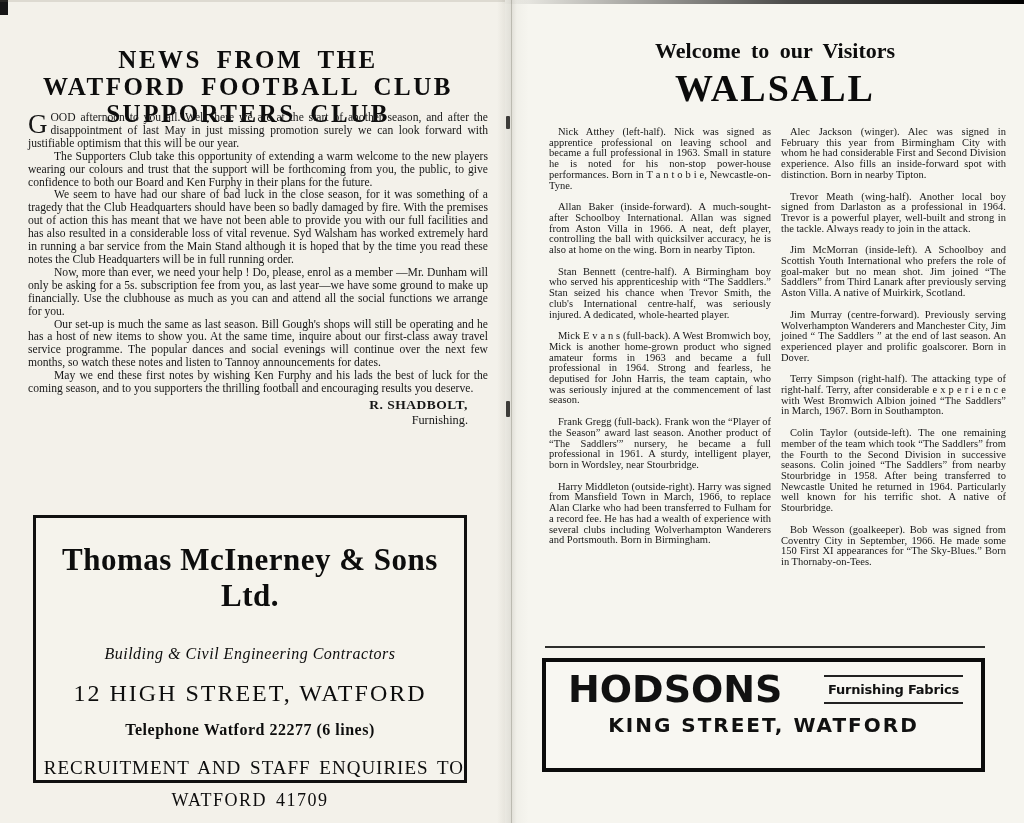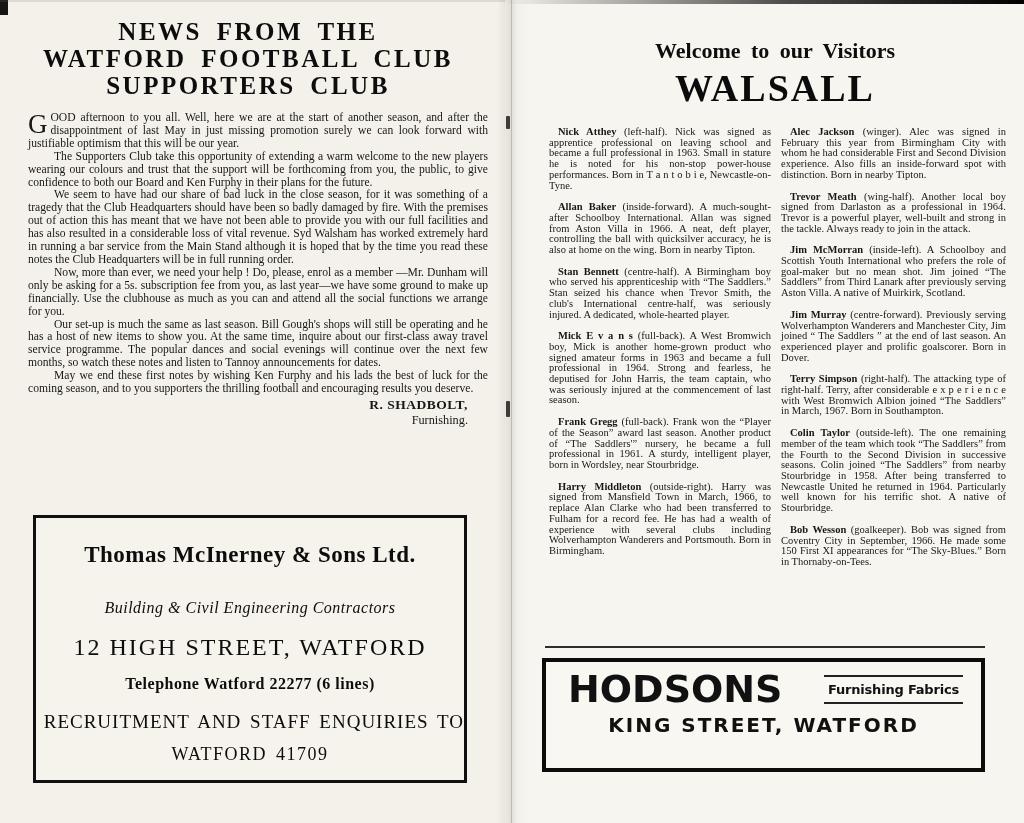--- a/index.html
+++ b/index.html
@@ -1,53 +1,53 @@
 <!DOCTYPE html>
 <html><head>
 <meta charset="utf-8">
 <style>
   html,body{margin:0;padding:0;background:#e9e7e0;}
   .scan{position:relative;width:1024px;height:823px;overflow:hidden;
         background:#f3f1ea;font-family:"Liberation Serif",serif;color:#1b1b1b;}
   .page-right-bg{position:absolute;left:505px;top:0;width:519px;height:823px;background:#f6f5ef;}
 
   
-  .lp-title{position:absolute;left:0;top:18px;width:496px;text-align:center;
+  .lp-title{position:absolute;left:0;top:46px;width:496px;text-align:center;
             font-weight:bold;font-size:25px;line-height:27px;letter-spacing:2.5px;
             word-spacing:6px;color:#0d0d0d;}
   .left-flow{position:absolute;left:28px;top:112px;width:460px;font-size:11.6px;
              line-height:12.9px;text-align:justify;color:#171717;}
   .lp{margin:0;text-indent:26px;}
   .lp.first{text-indent:0;}
   .dropcap{float:left;font-size:27px;line-height:23px;padding:1px 3px 0 0;}
   .sig{margin-top:3px;text-align:right;padding-right:20px;}
   .sig-name{font-weight:bold;font-size:13.5px;letter-spacing:.5px;}
   .sig-role{display:block;font-size:12.3px;padding-top:1px;}
 
   .ad-left{position:absolute;left:33px;top:515px;width:434px;height:268px;
            box-sizing:border-box;border:3px solid #101010;background:#f5f3ec;
            text-align:center;color:#0d0d0d;}
-  .adl-company{font-size:23px;font-weight:bold;margin-top:24px;letter-spacing:.5px;}
+  .adl-company{font-size:31px;font-weight:bold;margin-top:24px;letter-spacing:.5px;}
   .adl-trade{font-size:16px;font-style:italic;margin-top:31px;letter-spacing:.5px;}
   .adl-address{font-size:24px;font-weight:normal;margin-top:17px;letter-spacing:2px;}
   .adl-phone{font-size:16px;font-weight:bold;margin-top:14px;letter-spacing:.5px;}
   .adl-enq1{font-size:19px;margin-top:18px;letter-spacing:1px;word-spacing:3px;text-align:right;}
   .adl-enq2{font-size:18px;margin-top:11px;letter-spacing:1.5px;word-spacing:3px;}
 
   
   .rp-sub{position:absolute;left:545px;top:38px;width:460px;text-align:center;
           font-size:22px;font-weight:bold;word-spacing:5px;color:#0d0d0d;}
   .rp-title{position:absolute;left:545px;top:66px;width:460px;text-align:center;
             font-size:38px;font-weight:bold;letter-spacing:2px;color:#0b0b0b;}
   .col{position:absolute;top:127px;font-size:10.5px;line-height:10.7px;
        text-align:justify;color:#171717;}
   .col1{left:549px;width:222px;}
   .col2{left:781px;width:225px;}
   .player{margin:0 0 11px 0;text-indent:9px;}
-  .pname{font-weight:bold;}
+  .pname{font-weight:normal;}
 
   .rp-hr{position:absolute;left:545px;top:646px;width:440px;height:2px;background:#2e2e2c;}
   .ad-right{position:absolute;left:542px;top:658px;width:443px;height:114px;
             box-sizing:border-box;border:4px solid #0c0c0c;background:#f8f7f2;
             font-family:"DejaVu Sans",sans-serif;color:#111;}
   .adr-top{display:flex;align-items:center;justify-content:space-between;
            padding:6px 18px 0 22px;}
   .adr-brand{font-size:38px;font-weight:bold;line-height:42px;letter-spacing:0;}
   .adr-tag{font-size:13px;font-weight:bold;border-top:2px solid #222;
            border-bottom:2px solid #222;padding:5px 4px;letter-spacing:-0.2px;

